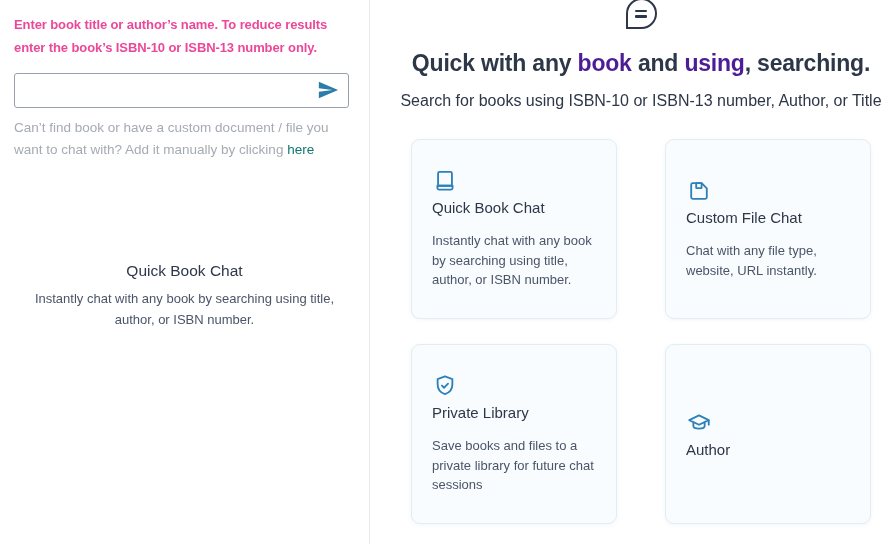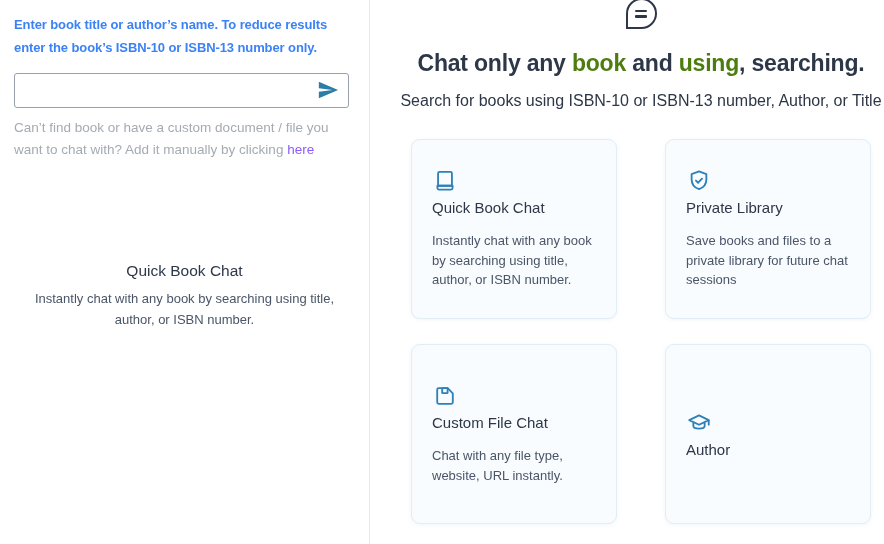--- a/index.html
+++ b/index.html
@@ -7,53 +7,53 @@
     position:relative;width:884px;height:544px;overflow:hidden;background:#fff;
     font-family:"Liberation Sans",sans-serif;color:#2d3748;
   }
   
   .sidebar{
     position:absolute;left:0;top:0;width:370px;height:544px;box-sizing:border-box;
     border-right:1px solid #e4e9ef;background:#fff;padding:14px 14px 0 14px;
   }
   .instructions{
     margin:0;max-width:338px;font-size:13px;font-weight:700;line-height:1.75;
-    color:#3b82f6;letter-spacing:-0.1px;
+    color:#ec4899;letter-spacing:-0.1px;
   }
   .search-row{position:relative;margin-top:13px;}
   .search-input{
     box-sizing:border-box;width:335px;height:35px;border:1px solid #98a1ab;
     border-radius:3px;padding:0 40px 0 10px;font-size:14px;color:#2d3748;outline:none;
     font-family:"Liberation Sans",sans-serif;background:#fff;
   }
   .send-btn{
     position:absolute;right:14px;top:50%;transform:translateY(-50%);
     border:none;background:transparent;padding:2px;cursor:pointer;line-height:0;
   }
   .helper{
     margin:9px 0 0 0;max-width:330px;font-size:13.5px;line-height:1.7;color:#a5abb3;
   }
-  .helper a{color:#8b5cf6;text-decoration:none;cursor:pointer;}
+  .helper a{color:#0f766e;text-decoration:none;cursor:pointer;}
   .feature{margin-top:100px;text-align:center;}
   .feature-title{margin:0;font-size:15.5px;font-weight:500;color:#2d3748;}
   .feature-desc{margin:9px auto 0;max-width:305px;font-size:13px;line-height:1.55;color:#4a5568;}
   
   .main{position:absolute;left:371px;top:0;width:540px;height:544px;}
   .logo-wrap{display:flex;justify-content:center;margin-top:-2px;}
   .chat-bubble{
     width:31px;height:31px;box-sizing:border-box;border:2.5px solid #2d3748;
     border-radius:50% 50% 50% 0;display:flex;flex-direction:column;
     align-items:center;justify-content:center;gap:3px;background:#fff;
   }
   .chat-bubble i{display:block;width:12px;height:2.5px;background:#2d3748;border-radius:1px;}
   .headline{
     margin:21px 0 0 0;text-align:center;font-size:23px;font-weight:700;
     letter-spacing:-0.2px;color:#2d3748;white-space:nowrap;
   }
-  .headline .hl{color:#4d7c0f;}
+  .headline .hl{color:#4c1d95;}
   .subtitle{
     margin:15px 0 0 0;text-align:center;font-size:16px;color:#2d3748;white-space:nowrap;
   }
   .cards{
     width:460px;margin:29px auto 0;display:grid;
     grid-template-columns:206px 206px;column-gap:48px;row-gap:25px;
   }
   .card{
     box-sizing:border-box;height:180px;background:#f9fcfe;border:1px solid #e2edf4;
     border-radius:9px;padding:0 20px;display:flex;flex-direction:column;
@@ -93,57 +93,57 @@
 
   <main class="main">
 
     <div class="logo-wrap">
       <div class="chat-bubble">
         <i></i>
           <i></i>
       </div>
     </div>
 
-    <h1 class="headline"><span>Chat only any </span><span class="hl">book</span><span> and </span><span class="hl">using</span><span>, searching.</span></h1>
+    <h1 class="headline"><span>Quick with any </span><span class="hl">book</span><span> and </span><span class="hl">using</span><span>, searching.</span></h1>
 
     <p class="subtitle">Search for books using ISBN-10 or ISBN-13 number, Author, or Title</p>
 
     <div class="cards">
 
       <div class="card">
         <span class="icn">
           <svg viewBox="0 0 24 24" width="26" height="26" fill="none" stroke="#2e80b8" stroke-width="1.7" stroke-linejoin="round">
             <path d="M7 3.6h10a1.4 1.4 0 0 1 1.4 1.4v11.4H5.6V5A1.4 1.4 0 0 1 7 3.6z"></path>
             <path d="M5 16.4h14v2.1a1.4 1.4 0 0 1-1.4 1.4H6.4A1.4 1.4 0 0 1 5 18.5z"></path>
           </svg>
         </span>
         <h4 class="card-title">Quick Book Chat</h4>
         <p class="card-desc">Instantly chat with any book by searching using title, author, or ISBN number.</p>
       </div>
 
       <div class="card">
         <span class="icn">
+          <svg viewBox="0 0 24 24" width="26" height="26" fill="none" stroke="#2e80b8" stroke-width="1.7" stroke-linejoin="round">
+            <path d="M4.8 6.2A1.4 1.4 0 0 1 6.2 4.8h8.3l4.7 4.7v8.3a1.4 1.4 0 0 1-1.4 1.4H6.2a1.4 1.4 0 0 1-1.4-1.4z"></path>
+            <rect x="9.4" y="4.8" width="5" height="4.6" rx="0.5"></rect>
+          </svg>
+        </span>
+        <h4 class="card-title">Custom File Chat</h4>
+        <p class="card-desc">Chat with any file type, website, URL instantly.</p>
+      </div>
+
+      <div class="card">
+        <span class="icn">
           <svg viewBox="0 0 24 24" width="26" height="26" fill="none" stroke="#2e80b8" stroke-width="1.7" stroke-linecap="round" stroke-linejoin="round">
             <path d="M12 3.2l6.8 2.4v4.9c0 4.3-2.9 7.6-6.8 8.9-3.9-1.3-6.8-4.6-6.8-8.9V5.6z"></path>
             <path d="M9.2 11.6l2 2 3.6-3.8"></path>
           </svg>
         </span>
         <h4 class="card-title">Private Library</h4>
         <p class="card-desc">Save books and files to a private library for future chat sessions</p>
-      </div>
-
-      <div class="card">
-        <span class="icn">
-          <svg viewBox="0 0 24 24" width="26" height="26" fill="none" stroke="#2e80b8" stroke-width="1.7" stroke-linejoin="round">
-            <path d="M4.8 6.2A1.4 1.4 0 0 1 6.2 4.8h8.3l4.7 4.7v8.3a1.4 1.4 0 0 1-1.4 1.4H6.2a1.4 1.4 0 0 1-1.4-1.4z"></path>
-            <rect x="9.4" y="4.8" width="5" height="4.6" rx="0.5"></rect>
-          </svg>
-        </span>
-        <h4 class="card-title">Custom File Chat</h4>
-        <p class="card-desc">Chat with any file type, website, URL instantly.</p>
       </div>
 
       <div class="card">
         <span class="icn">
           <svg viewBox="0 0 24 24" width="26" height="26" fill="none" stroke="#2e80b8" stroke-width="1.7" stroke-linecap="round" stroke-linejoin="round">
             <path d="M3 9.3L12 5l9 4.3-9 4.3z"></path>
             <path d="M6.8 11.9v2.9c0 1.3 2.3 2.4 5.2 2.4s5.2-1.1 5.2-2.4v-2.9"></path>
             <path d="M21 9.8v3.7"></path>
           </svg>
         </span>

